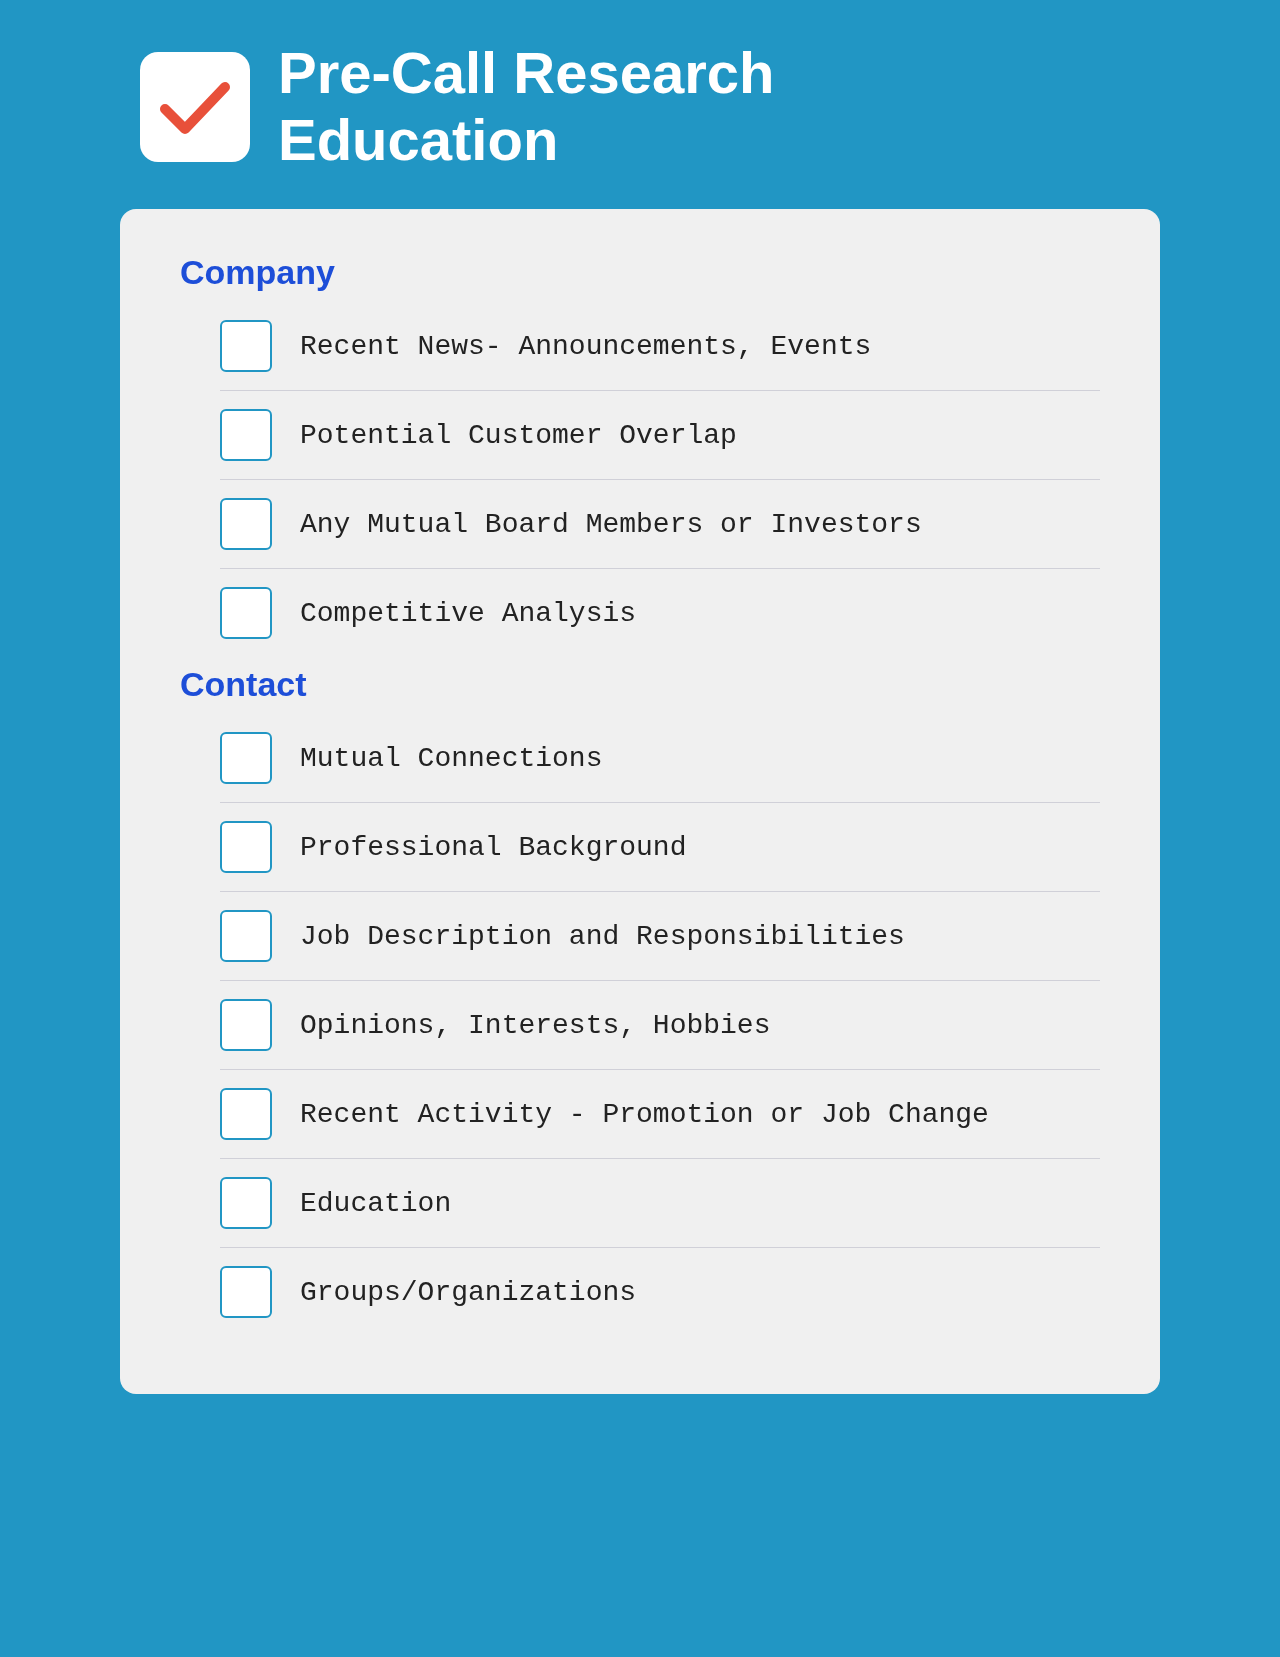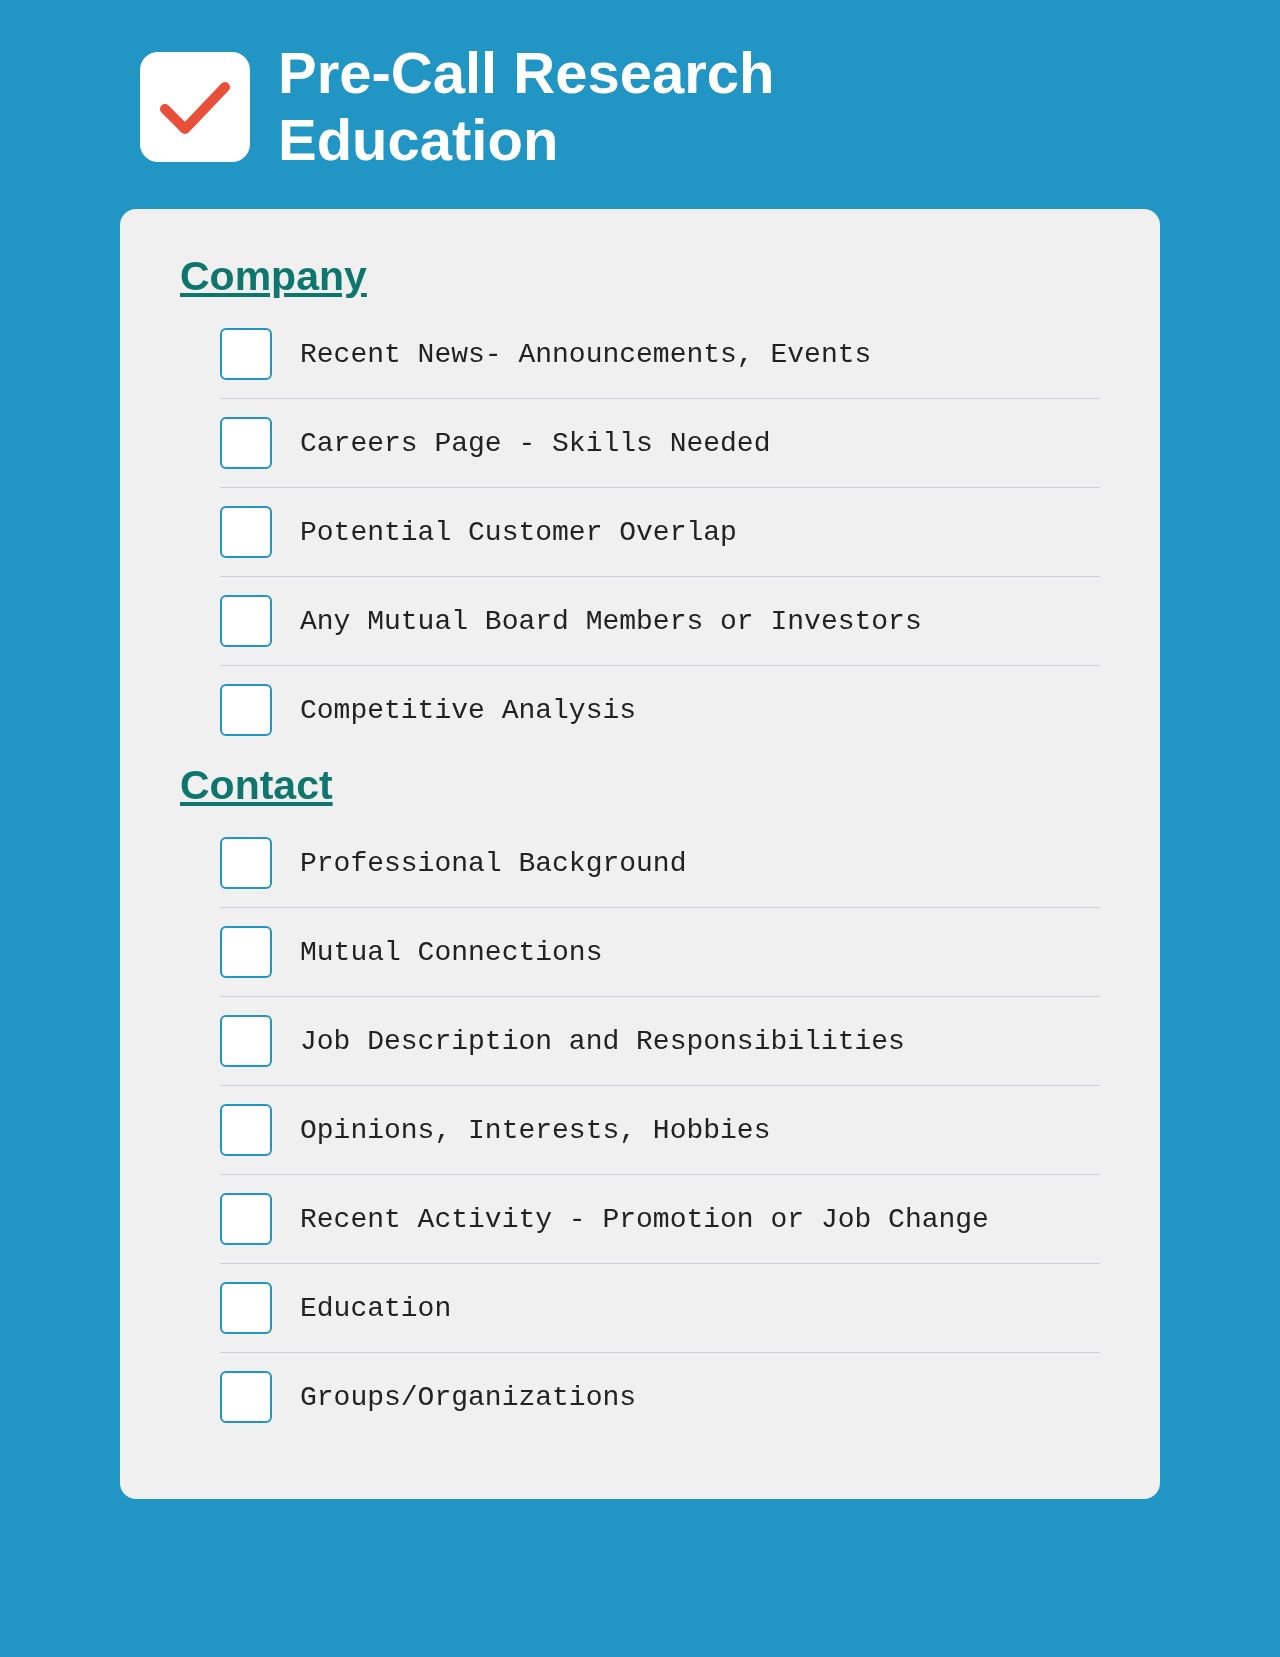--- a/index.html
+++ b/index.html
@@ -60,25 +60,24 @@
     }
 
     .checklist-card {
       background-color: #f0f0f0;
       border-radius: 16px;
       width: 100%;
       padding: 44px 60px 50px 60px;
     }
 
     .section-heading {
-      font-size: 41px;
+      font-size: 34px;
       font-weight: 900;
-      color: #0f766e;
+      color: #1d4ed8;
       margin-bottom: 10px;
-      text-decoration: underline;
     }
 
     .checklist-items {
       list-style: none;
       margin-left: 40px;
       margin-bottom: 8px;
       font-family: Liberation Mono, monospace;
     }
 
     .checklist-item {
@@ -133,47 +132,43 @@
 
     <div>
       <div class="section-heading">Company</div>
       <ul class="checklist-items">
         <li class="checklist-item">
           <div class="checkbox-box"></div>
           <span class="item-label">Recent News- Announcements, Events</span>
         </li>
         <li class="checklist-item">
           <div class="checkbox-box"></div>
-          <span class="item-label">Careers Page - Skills Needed</span>
-        </li>
-        <li class="checklist-item">
-          <div class="checkbox-box"></div>
           <span class="item-label">Potential Customer Overlap</span>
         </li>
         <li class="checklist-item">
           <div class="checkbox-box"></div>
           <span class="item-label">Any Mutual Board Members or Investors</span>
         </li>
         <li class="checklist-item">
           <div class="checkbox-box"></div>
           <span class="item-label">Competitive Analysis</span>
         </li>
       </ul>
     </div>
 
     <div class="section-gap">
       <div class="section-heading">Contact</div>
       <ul class="checklist-items">
         <li class="checklist-item">
           <div class="checkbox-box"></div>
-          <span class="item-label">Professional Background</span>
+          <span class="item-label">Mutual Connections</span>
         </li>
         <li class="checklist-item">
           <div class="checkbox-box"></div>
-          <span class="item-label">Mutual Connections</span>
+          <span class="item-label">Professional Background</span>
         </li>
         <li class="checklist-item">
           <div class="checkbox-box"></div>
           <span class="item-label">Job Description and Responsibilities</span>
         </li>
         <li class="checklist-item">
           <div class="checkbox-box"></div>
           <span class="item-label">Opinions, Interests, Hobbies</span>
         </li>
         <li class="checklist-item">

